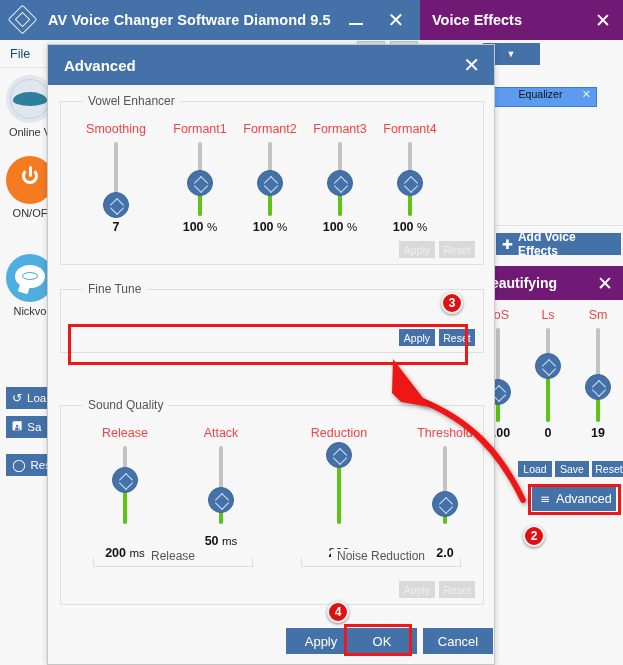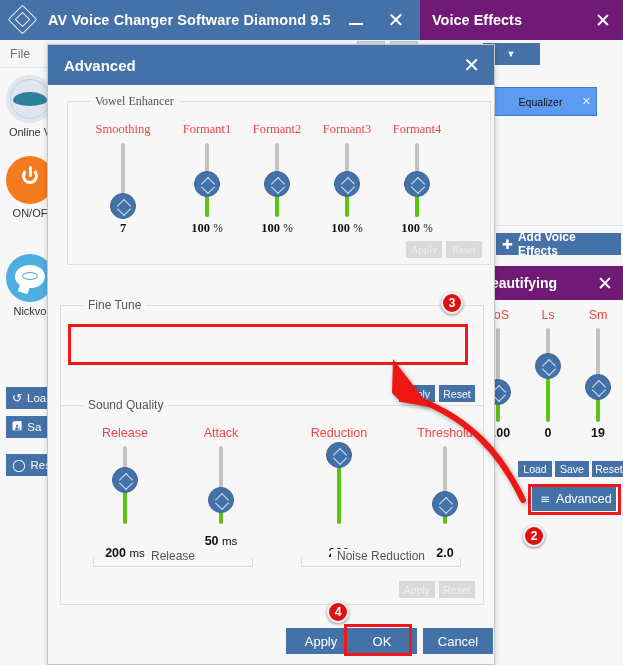--- a/index.html
+++ b/index.html
@@ -30,21 +30,21 @@
              display:flex; align-items:center; justify-content:center; font-size:17px; }
   .win-min { right:46px; }
   .win-min i { display:block; width:14px; height:2px; background:#fff; margin-top:8px; }
   .win-close { right:6px; font-weight:bold; font-size:20px; font-family:"DejaVu Sans",sans-serif;}
 
   .menubar {
     position:absolute; left:0; top:40px; width:420px; height:28px;
     background:#f7f7f7; border-bottom:1px solid #e2e2e2;
     display:flex; align-items:center;
   }
-  .menu-item { font-size:12.5px; color:#737373; padding:0 10px; }
+  .menu-item { font-size:12.5px; color:#0c4a6e; padding:0 10px; }
 
   .tool-sq { position:absolute; top:41px; width:28px; height:16px;
              background:#dcdcdc; border:1px solid #b9c4d2; }
 
   
   .rail { position:absolute; left:0; top:68px; width:60px; bottom:0;
           background:#f7f7f7; border-right:1px solid #e4e4e4; }
   .rail-item { position:absolute; left:0; width:60px; text-align:center; }
   .rail-caption { font-size:11px; color:#333; margin-top:3px; white-space:nowrap;
                   overflow:hidden; }
@@ -75,22 +75,22 @@
   .rp-head { background:#701a75; color:#fff; height:40px; display:flex;
              align-items:center; padding-left:12px; font-size:14.5px; font-weight:bold; }
   .rp-head .x { margin-left:auto; margin-right:12px; font-size:19px; font-weight:bold;
                 font-family:"DejaVu Sans",sans-serif; }
   .combo { position:absolute; background:#4471a8; color:#fff; height:22px;
            font-size:11px; display:flex; align-items:center; padding:0 6px; }
   .combo .cv { margin-right:12px; }
   .combo .car { font-size:9px; }
 
   .eqtab { position:absolute; background:#5b9bf0; border:1px solid #3c7bd0;
-           height:29px; color:#111; font-size:10.5px; display:flex;
-           align-items:center; justify-content:center; }
+           height:20px; color:#111; font-size:10.5px; display:flex;
+           justify-content:center; }
   .eqtab .x { position:absolute; right:5px; color:#e8f0fc; font-weight:bold; font-size:11px;
               font-family:"DejaVu Sans",sans-serif;}
   .addfx { position:absolute; background:#4471a8; color:#fff; height:22px;
            font-size:12px; font-weight:bold; display:flex; align-items:center;
            padding:0 6px; }
   .addfx .plus { margin-right:5px; font-size:13px; font-family:"DejaVu Sans",sans-serif;}
 
   
   .vsl { position:absolute; text-align:center; }
   .vsl .lab { font-size:12.5px; color:#ef4444; white-space:nowrap; }
@@ -281,21 +281,21 @@
     <span class="ic">≡</span>
     <span>Advanced</span>
   </div>
 
   <div class="dlg">
     <div class="dlg-head">
       <span>Advanced</span>
       <span class="x">✕</span>
     </div>
 
-    <div class="grp" style="left:19px; top:56px; width:424px; height:164px;font-family:Liberation Serif, serif;">
+    <div class="grp" style="left:12px; top:56px; width:424px; height:164px;">
       <div class="grp-title">Vowel Enhancer</div>
 
       <div class="vsl" style="left:12px; top:20px; width:86px;">
         <div class="lab">Smoothing</div>
         <div class="track" style="height:74px">
           <div class="fill" style="height:0%"></div>
           <div class="knob" style="top:50px"></div>
         </div>
         <div class="val">7</div>
       </div>
@@ -347,21 +347,21 @@
           <span class="u">%</span>
         </div>
       </div>
 
       <div class="ar" style="right:8px; bottom:6px;">
         <div class="b off">Apply</div>
         <div class="b off">Reset</div>
       </div>
     </div>
 
-    <div class="grp" style="left:12px; top:260px; width:424px; height:104px;">
+    <div class="grp" style="left:12px; top:244px; width:424px; height:64px;">
       <div class="grp-title">Fine Tune</div>
 
 
       <div class="ar" style="right:8px; bottom:6px;">
         <div class="b on">Apply</div>
         <div class="b on">Reset</div>
       </div>
     </div>
 
     <div class="grp" style="left:12px; top:360px; width:424px; height:200px;">

